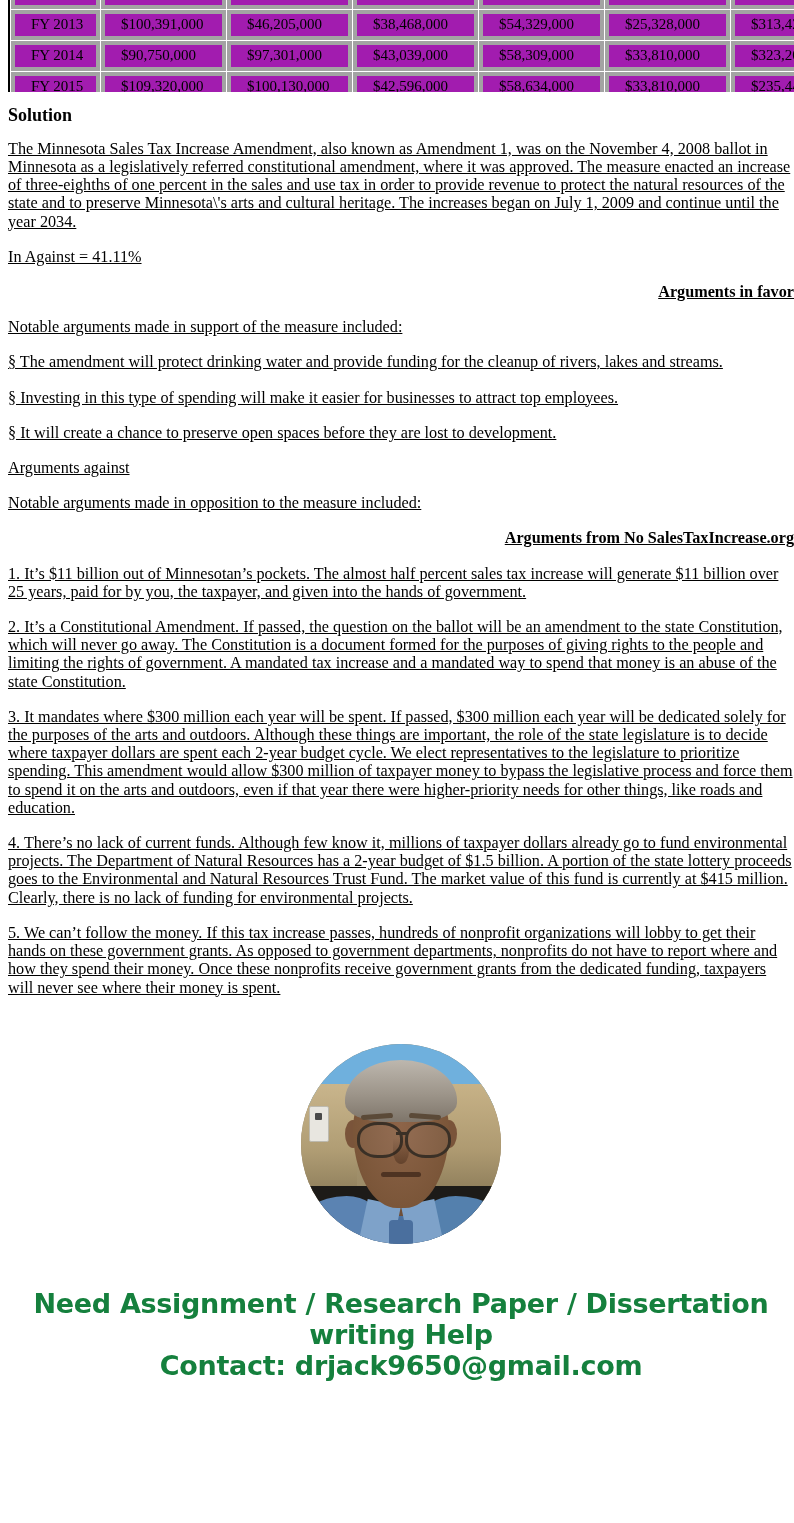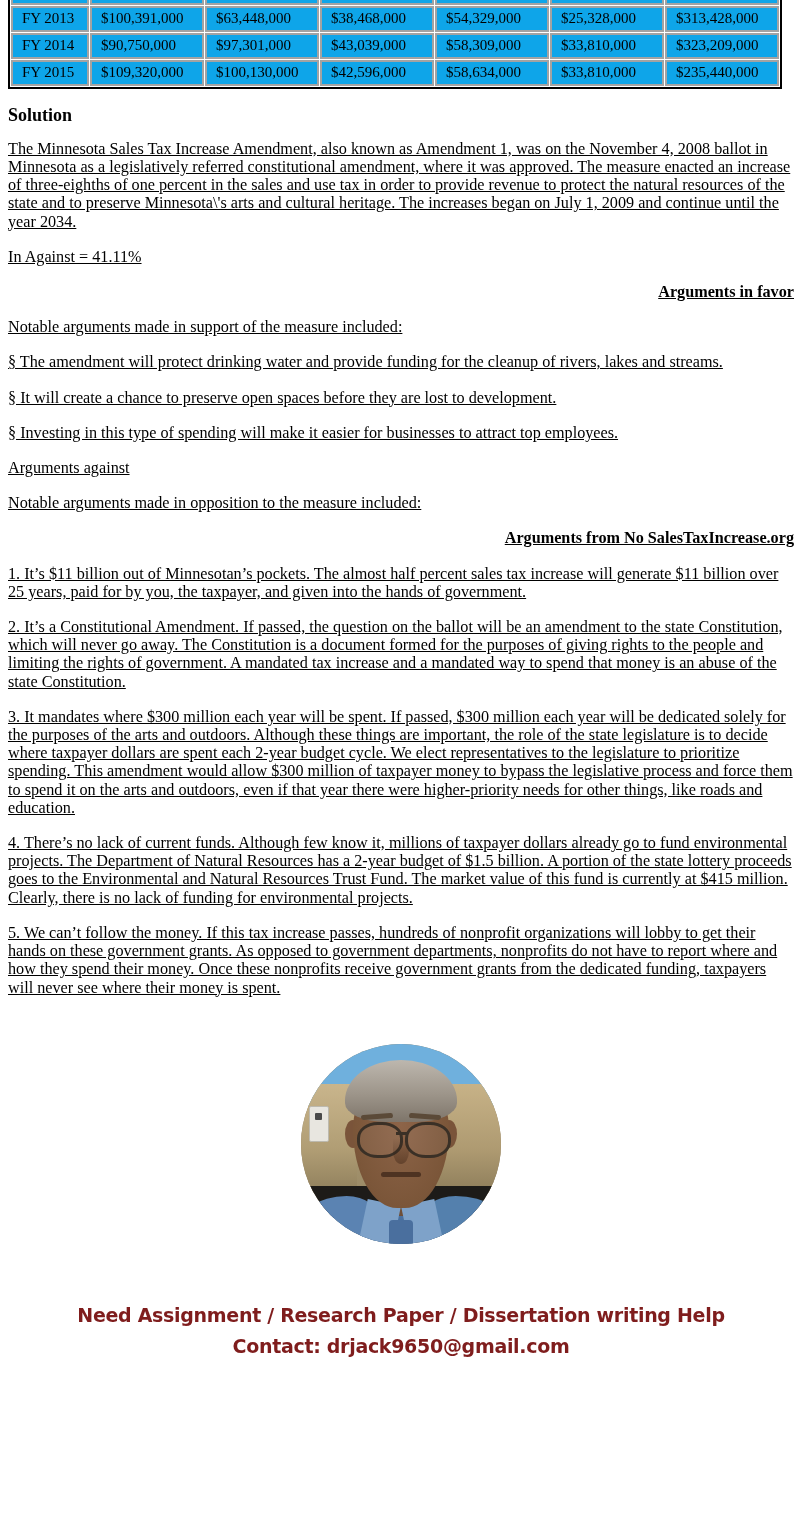--- a/index.html
+++ b/index.html
@@ -35,24 +35,24 @@
     top: -24px;
     border-collapse: separate;
     border-spacing: 1px;
     border: 2px solid #000;
     background: #ffffff;
     font-family: "Liberation Serif", "DejaVu Serif", serif;
     font-size: 15px;
     line-height: 1.0;
   }
   table.fiscal td {
-    border: 2px solid #a3a3a3;
-    padding: 2px 3px 3px 9px;
+    border: 4px solid #a3a3a3;
+    padding: 2px 3px 3px 16px;
     white-space: nowrap;
-    background: #0ea5e9;
+    background: #a21caf;
     vertical-align: middle;
     height: 17px;
   }
   table.fiscal td.year { min-width: 62px; }
   table.fiscal td.num  { min-width: 98px; }
 
   
   .content {
     padding: 0 0 0 8px;
   }
@@ -136,27 +136,27 @@
               border-radius:3px; transform:rotate(4deg); }
   .av-nose  { left:92px; top:94px; width:16px; height:26px;
               background: linear-gradient(180deg,rgba(0,0,0,0) 0%, rgba(60,35,20,0.45) 100%);
               border-radius:0 0 50% 50%; }
   .av-mouth { left:80px; top:128px; width:40px; height:5px; background:#4e3322;
               border-radius:3px; }
 
   
   .footer {
     text-align: center;
-    margin-top: 52px;
+    margin-top: 40px;
     font-family: "DejaVu Sans", "Liberation Sans", sans-serif;
     font-weight: bold;
-    font-size: 19px;
+    font-size: 27px;
     line-height: 31px;
     letter-spacing: -0.3px;
-    color: #7f1d1d;
+    color: #15803d;
   }
   .footer .l1 { display:block; padding: 0 10px; }
   .footer .l2 { display:block; }
 </style>
 </head>
 <body>
 
 <div class="page">
 
   <div class="table-wrap">
@@ -167,21 +167,21 @@
           <td class="num">$86,484,000</td>
           <td class="num">$90,517,000</td>
           <td class="num">$39,676,000</td>
           <td class="num">$52,600,000</td>
           <td class="num">$25,328,000</td>
           <td class="num">$294,605,000</td>
         </tr>
         <tr>
           <td class="year">FY 2013</td>
           <td class="num">$100,391,000</td>
-          <td class="num">$63,448,000</td>
+          <td class="num">$46,205,000</td>
           <td class="num">$38,468,000</td>
           <td class="num">$54,329,000</td>
           <td class="num">$25,328,000</td>
           <td class="num">$313,428,000</td>
         </tr>
         <tr>
           <td class="year">FY 2014</td>
           <td class="num">$90,750,000</td>
           <td class="num">$97,301,000</td>
           <td class="num">$43,039,000</td>
@@ -207,22 +207,22 @@
     <h2 class="section-head">Solution</h2>
 
     <p class="para">The Minnesota Sales Tax Increase Amendment, also known as Amendment 1, was on the November 4, 2008 ballot in Minnesota as a legislatively referred constitutional amendment, where it was approved. The measure enacted an increase of three-eighths of one percent in the sales and use tax in order to provide revenue to protect the natural resources of the state and to preserve Minnesota\'s arts and cultural heritage. The increases began on July 1, 2009 and continue until the year 2034.</p>
 
     <p class="para">In Against = 41.11%</p>
 
     <p class="para bold">Arguments in favor</p>
     <p class="para">Notable arguments made in support of the measure included:</p>
 
     <p class="para">§ The amendment will protect drinking water and provide funding for the cleanup of rivers, lakes and streams.</p>
+    <p class="para">§ Investing in this type of spending will make it easier for businesses to attract top employees.</p>
     <p class="para">§ It will create a chance to preserve open spaces before they are lost to development.</p>
-    <p class="para">§ Investing in this type of spending will make it easier for businesses to attract top employees.</p>
 
     <p class="para">Arguments against</p>
     <p class="para">Notable arguments made in opposition to the measure included:</p>
     <p class="para bold">Arguments from No SalesTaxIncrease.org</p>
 
     <p class="para">1. It’s $11 billion out of Minnesotan’s pockets. The almost half percent sales tax increase will generate $11 billion over 25 years, paid for by you, the taxpayer, and given into the hands of government.</p>
     <p class="para">2. It’s a Constitutional Amendment. If passed, the question on the ballot will be an amendment to the state Constitution, which will never go away. The Constitution is a document formed for the purposes of giving rights to the people and limiting the rights of government. A mandated tax increase and a mandated way to spend that money is an abuse of the state Constitution.</p>
     <p class="para">3. It mandates where $300 million each year will be spent. If passed, $300 million each year will be dedicated solely for the purposes of the arts and outdoors. Although these things are important, the role of the state legislature is to decide where taxpayer dollars are spent each 2-year budget cycle. We elect representatives to the legislature to prioritize spending. This amendment would allow $300 million of taxpayer money to bypass the legislative process and force them to spend it on the arts and outdoors, even if that year there were higher-priority needs for other things, like roads and education.</p>
     <p class="para">4. There’s no lack of current funds. Although few know it, millions of taxpayer dollars already go to fund environmental projects. The Department of Natural Resources has a 2-year budget of $1.5 billion. A portion of the state lottery proceeds goes to the Environmental and Natural Resources Trust Fund. The market value of this fund is currently at $415 million. Clearly, there is no lack of funding for environmental projects.</p>
     <p class="para">5. We can’t follow the money. If this tax increase passes, hundreds of nonprofit organizations will lobby to get their hands on these government grants. As opposed to government departments, nonprofits do not have to report where and how they spend their money. Once these nonprofits receive government grants from the dedicated funding, taxpayers will never see where their money is spent.</p>

